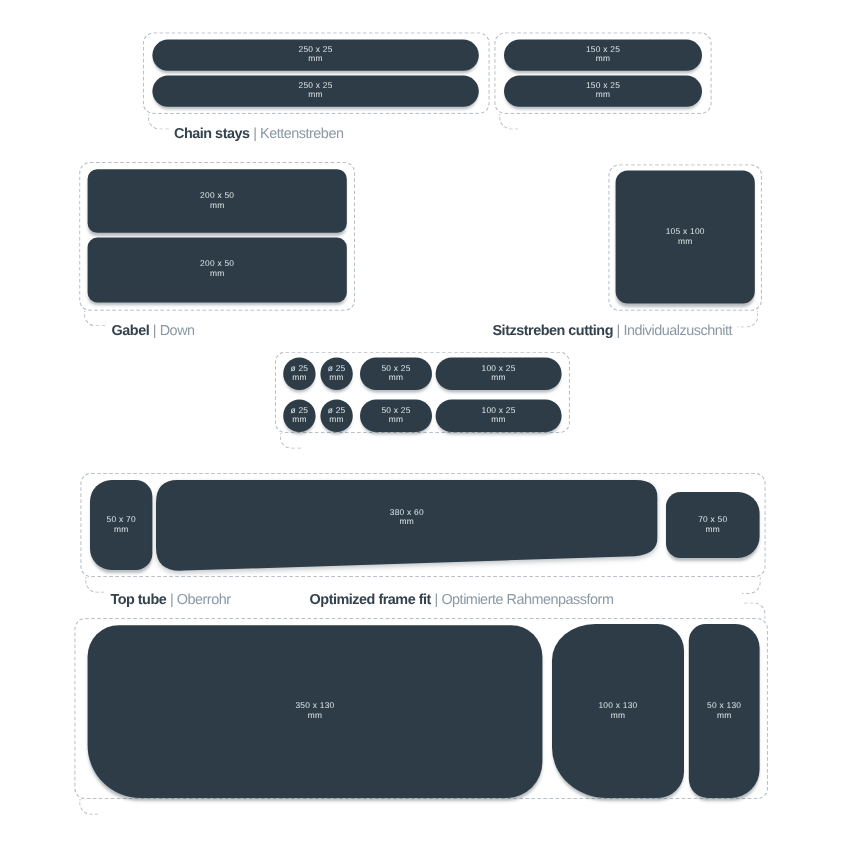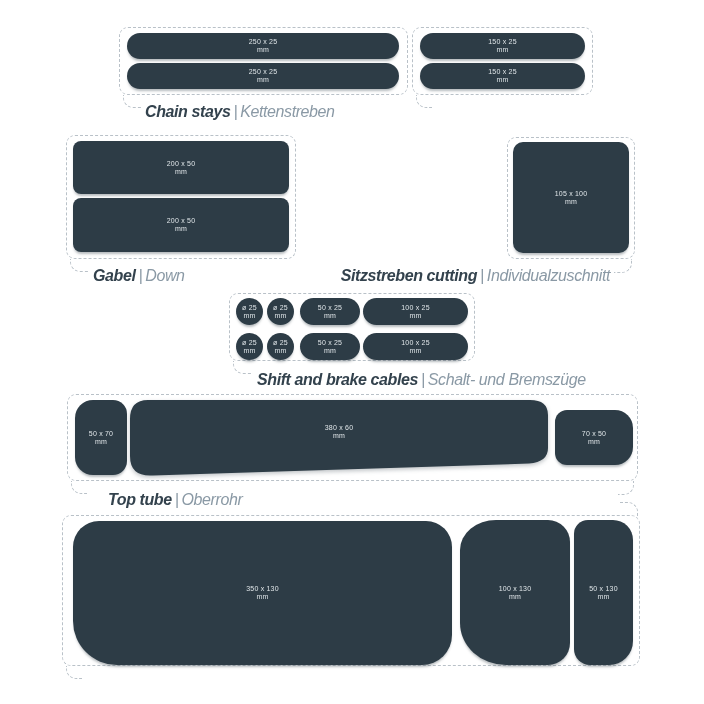--- a/index.html
+++ b/index.html
@@ -18,21 +18,21 @@
     box-shadow:0 3px 2.5px -1px rgba(45,60,70,0.35);
   }
   .shape span{font-size:7px;line-height:8px;letter-spacing:0.2px;white-space:nowrap;}
   .shape-text-overlay{
     position:absolute;display:flex;flex-direction:column;align-items:center;justify-content:center;
     text-align:center;color:var(--shape-text,#dfe5e8);pointer-events:none;
   }
   .shape-text-overlay span{font-size:7px;line-height:8px;letter-spacing:0.2px;white-space:nowrap;}
   .bigshape{position:absolute;filter:drop-shadow(0 2.5px 2px rgba(45,60,70,0.3));}
   .glabel{
-    position:absolute;font-size:16px;line-height:17px;letter-spacing:-0.4px;white-space:nowrap;font-style:italic;
+    position:absolute;font-size:12px;line-height:17px;letter-spacing:-0.4px;white-space:nowrap;
   }
   .glabel .en{color:var(--label-en,#33424d);font-weight:bold;}
   .glabel .sep{color:var(--label-de,#8a99a5);font-weight:normal;padding:0 3px;}
   .glabel .de{color:var(--label-de,#8a99a5);font-weight:normal;}
   .hook-l{position:absolute;border-left:1px dashed var(--dash,#b9c1c8);border-bottom:1px dashed var(--dash,#b9c1c8);border-bottom-left-radius:10px;box-sizing:border-box;}
   .hook-r{position:absolute;border-right:1px dashed var(--dash,#b9c1c8);border-bottom:1px dashed var(--dash,#b9c1c8);border-bottom-right-radius:10px;box-sizing:border-box;}
   .hook-rt{position:absolute;border-right:1px dashed var(--dash,#b9c1c8);border-top:1px dashed var(--dash,#b9c1c8);border-top-right-radius:10px;box-sizing:border-box;}
 </style>
 </head>
 <body>
@@ -115,43 +115,43 @@
   </div>
   <div class="shape" style="left:300px;top:333px;width:60px;height:27px;border-radius:13.5px;">
     <span>50 x 25</span>
     <span>mm</span>
   </div>
   <div class="shape" style="left:363px;top:333px;width:105px;height:27px;border-radius:13.5px;">
     <span>100 x 25</span>
     <span>mm</span>
   </div>
   <div class="hook-l" style="left:233px;top:361px;width:18px;height:13px;"></div>
-  <div class="glabel" style="left:257px;top:371px;">
-    <span class="en">Shift and brake cables</span><span class="sep">|</span><span class="de">Schalt- und Bremszüge</span>
-  </div>
 
   <div class="frame" style="left:67px;top:394px;width:571px;height:87px;"></div>
   <div class="shape" style="left:75px;top:400px;width:52px;height:75px;border-radius:18px 14px 14px 18px;">
     <span>50 x 70</span>
     <span>mm</span>
   </div>
   <svg class="bigshape" style="left:130px;top:400px;" width="418" height="78" viewBox="0 0 418 78">
     <path d="M18,0 L400,0 Q418,0 418,15 L418,48 Q418,62 399,63.5 L23,75.5 Q0,77 0,56 L0,19 Q0,0 18,0 Z" style="fill:var(--shape,#2d3c46);"></path>
   </svg>
   <div class="shape-text-overlay" style="left:130px;top:400px;width:418px;height:64px;">
     <span>380 x 60</span>
     <span>mm</span>
   </div>
   <div class="shape" style="left:555px;top:410px;width:78px;height:55px;border-radius:12px 18px 18px 12px;">
     <span>70 x 50</span>
     <span>mm</span>
   </div>
   <div class="hook-l" style="left:71px;top:481px;width:16px;height:13px;"></div>
-  <div class="glabel" style="left:92px;top:491px;margin-left:16px;">
+  <div class="glabel" style="left:92px;top:491px;">
     <span class="en">Top tube</span><span class="sep">|</span><span class="de">Oberrohr</span>
+  </div>
+  <div class="glabel" style="left:258px;top:491px;">
+    <span class="en">Optimized frame fit</span><span class="sep">|</span><span class="de">Optimierte Rahmenpassform</span>
   </div>
   <div class="hook-r" style="left:618px;top:481px;width:16px;height:14px;"></div>
   <div class="hook-rt" style="left:620px;top:502px;width:18px;height:14px;"></div>
 
   <div class="frame" style="left:62px;top:515px;width:578px;height:151px;"></div>
   <div class="shape" style="left:73px;top:521px;width:379px;height:144px;border-radius:26px 26px 30px 44px;">
     <span>350 x 130</span>
     <span>mm</span>
   </div>
   <div class="shape" style="left:460px;top:520px;width:110px;height:145px;border-radius:36px 22px 22px 46px / 30px 22px 22px 42px;">

